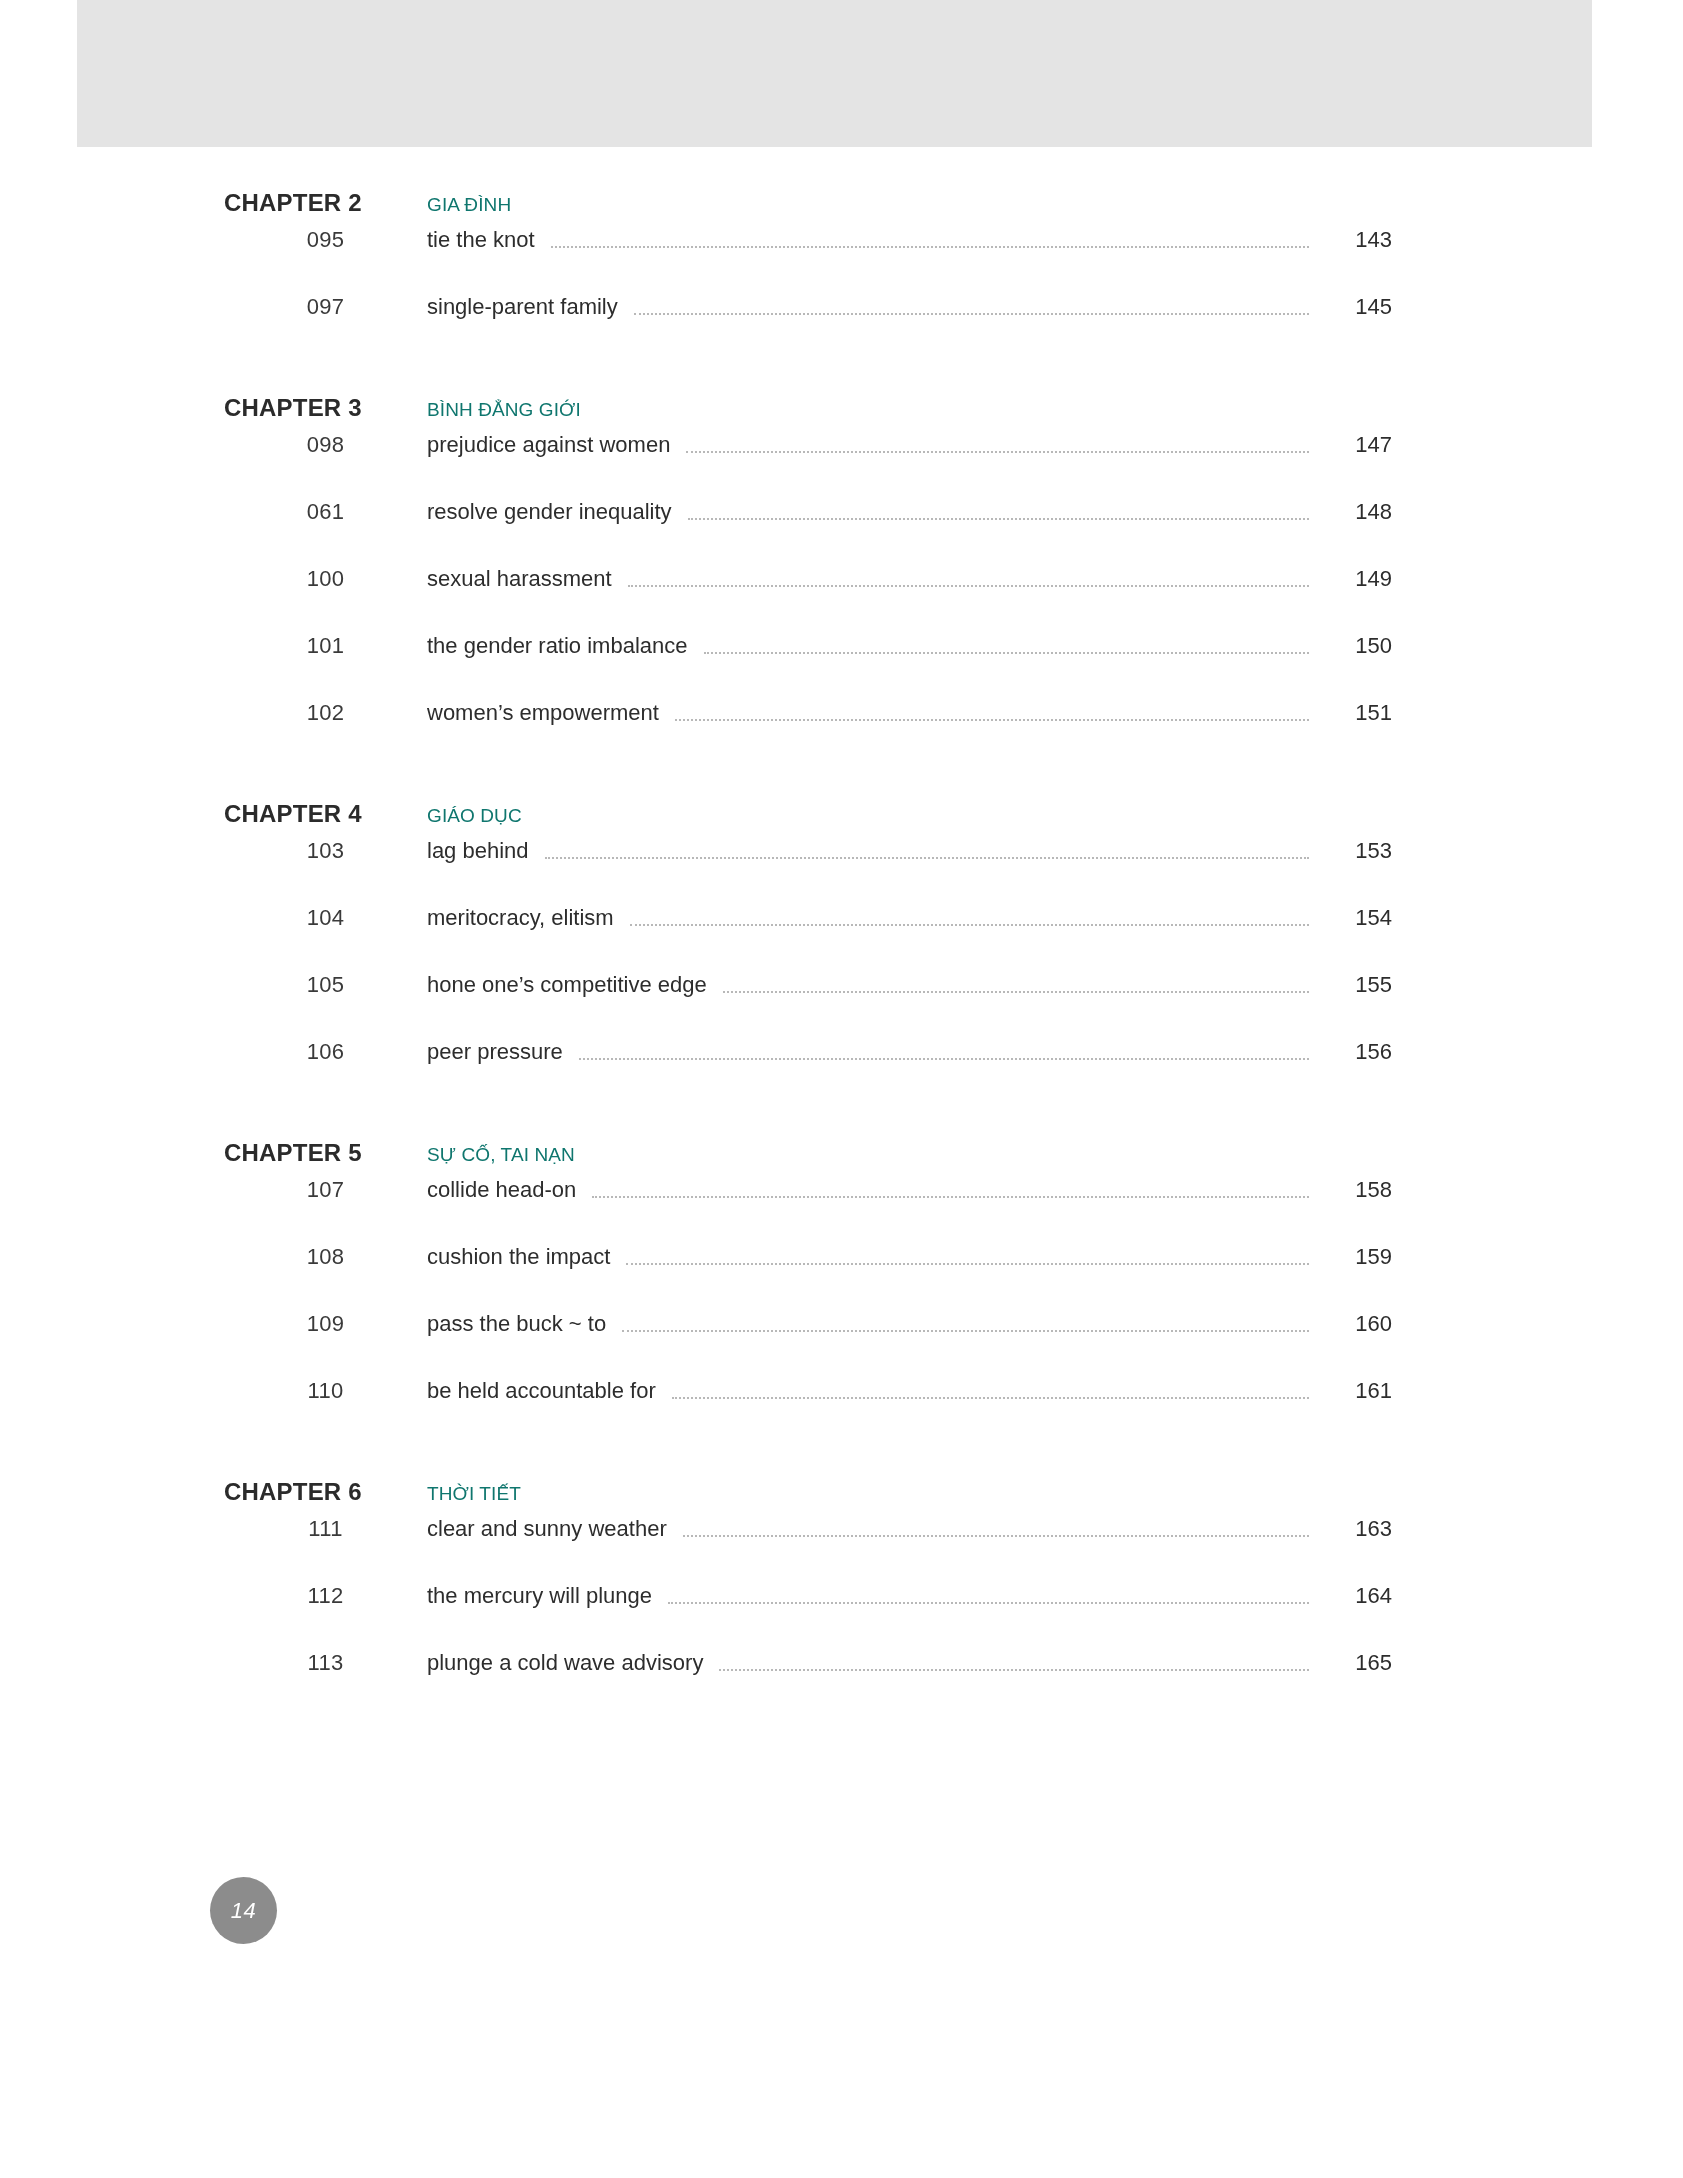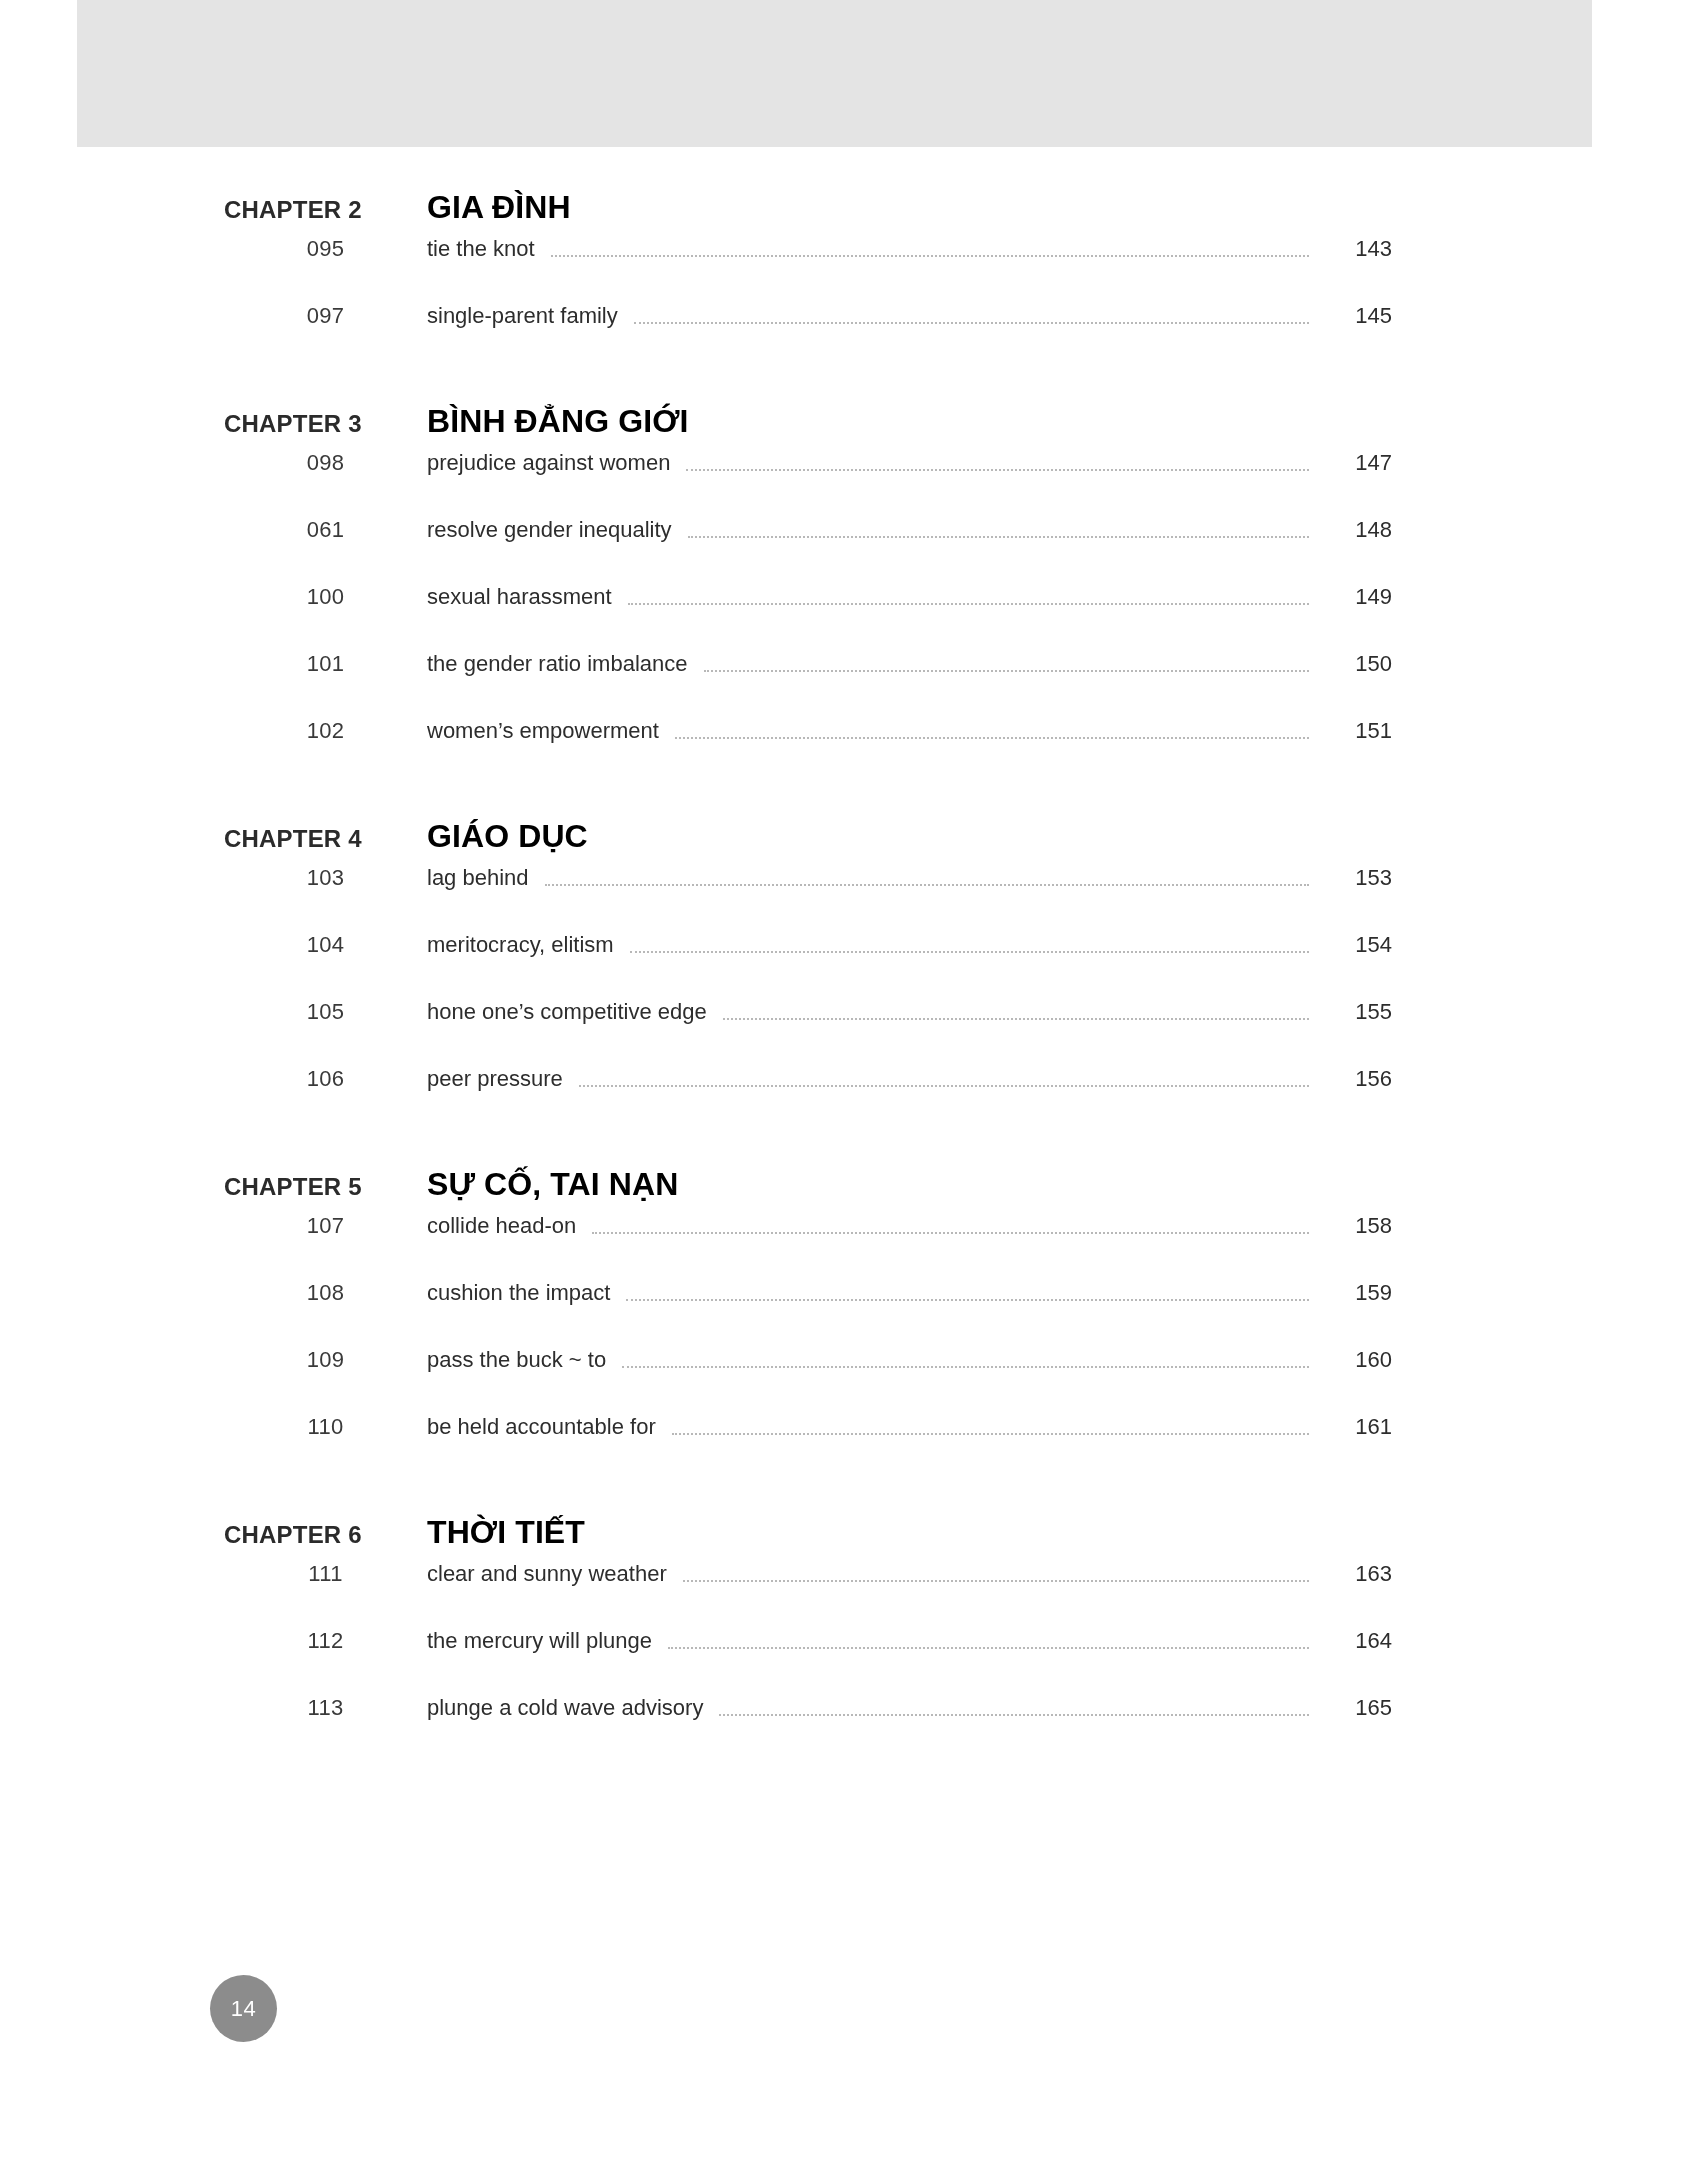--- a/index.html
+++ b/index.html
@@ -53,23 +53,23 @@
   }
   .chapter-label {
     width: 203px;
     flex: 0 0 203px;
     font-size: 24px;
     font-weight: bold;
     letter-spacing: 0.2px;
     color: #2b2b2b;
   }
   .chapter-title {
-    font-size: 32px;
-    font-weight: bold;
-    color: #000000;
+    font-size: 19px;
+    font-weight: normal;
+    color: #0f766e;
     letter-spacing: 0.1px;
   }
 
   
   .entry-row {
     display: flex;
     align-items: baseline;
     height: 67px;
   }
   .entry-num {
@@ -103,31 +103,32 @@
     flex: 0 0 69px;
     text-align: right;
     font-size: 22px;
     color: #2d2d2d;
   }
 
   
   .page-badge {
     position: absolute;
     left: 210px;
-    top: 1975px;
+    top: 1877px;
     width: 67px;
     height: 67px;
     border-radius: 50%;
     background: #8c8c8c;
     color: #ffffff;
     font-size: 22px;
     display: flex;
     align-items: center;
     justify-content: center;
     letter-spacing: 0.5px;
+    font-style: italic;
   }
 </style>
 </head>
 <body>
 
 <div class="page">
 
   <div class="top-band"></div>
 
   <div class="content">

